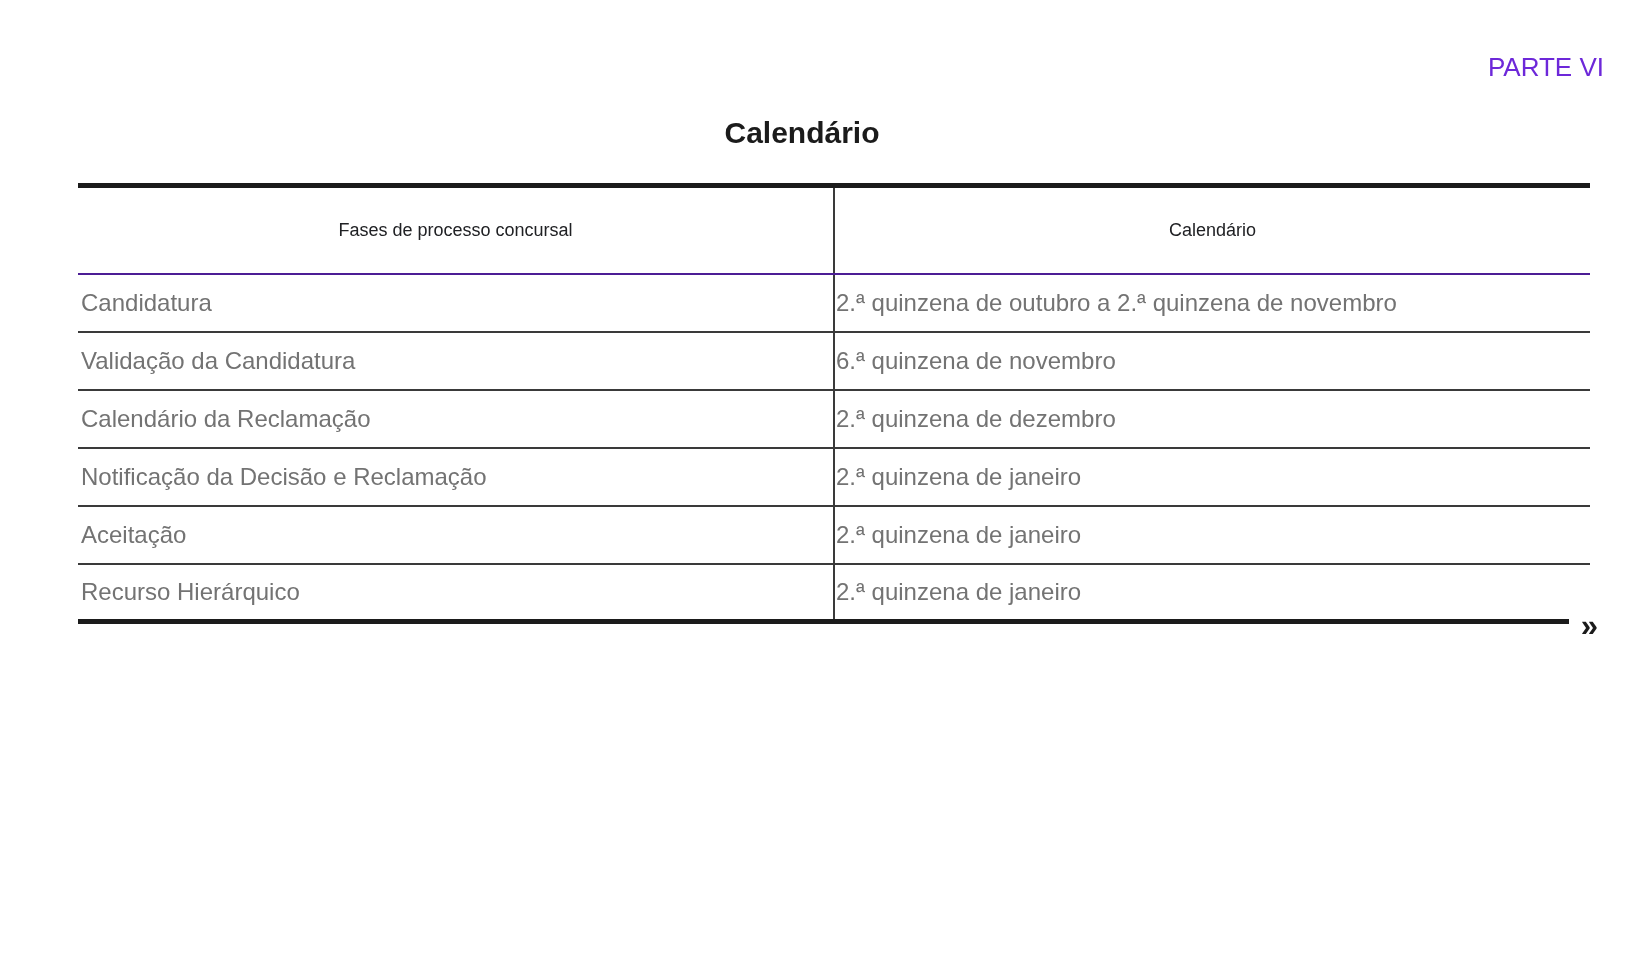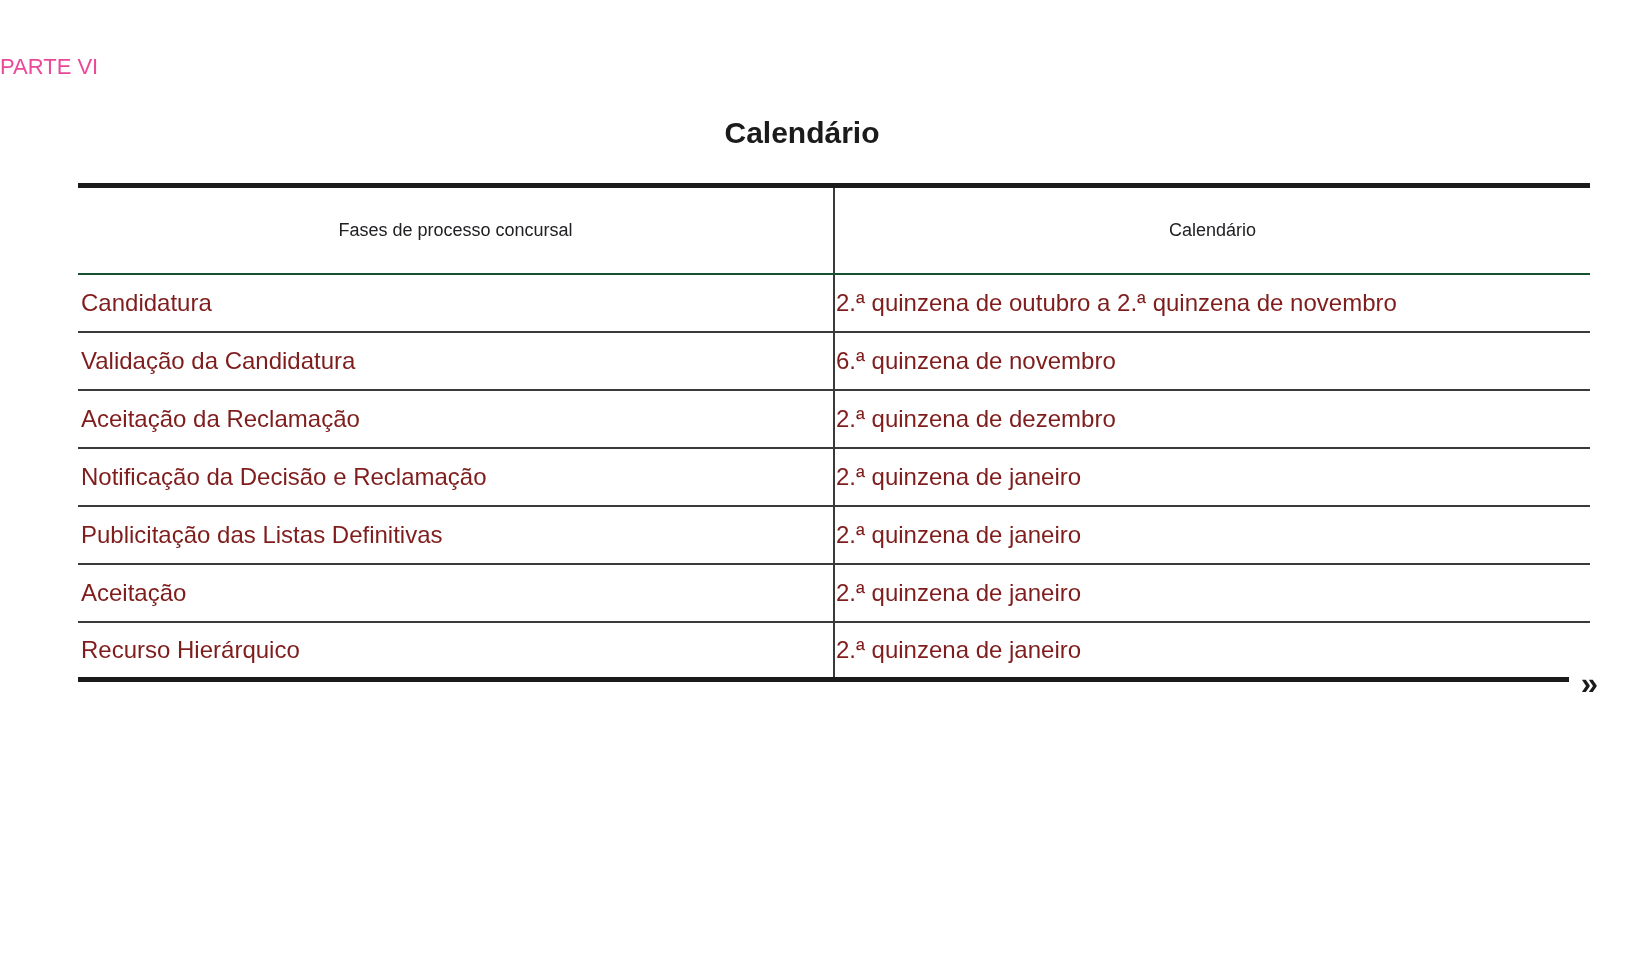--- a/index.html
+++ b/index.html
@@ -8,23 +8,23 @@
     width: 1632px; height: 970px;
     font-family: "Liberation Sans", sans-serif;
     color: #202124;
     overflow: hidden;
     position: relative;
   }
   .page { position: relative; width: 1632px; height: 970px; background: #ffffff; }
 
   .part-label {
     position: absolute; top: 50px; left: 0; right: 28px;
-    text-align: left;
-    font-size: 22px; font-weight: 400; line-height: 34px;
-    color: #ec4899;
+    text-align: right;
+    font-size: 26px; font-weight: 400; line-height: 34px;
+    color: #6d28d9;
   }
   .section-title {
     position: absolute; top: 115px; left: 0; right: 28px;
     text-align: center;
     font-size: 30px; font-weight: 700; line-height: 36px;
     color: #1b1b1b;
   }
 
   .table-wrap {
     position: absolute; left: 78px; top: 183px; width: 1512px;
@@ -37,29 +37,29 @@
     border-bottom: 5px solid #1b1b1b;
   }
   .calendar-table col.col-fase { width: 50%; }
   .calendar-table col.col-cal  { width: 50%; }
 
   .calendar-table th {
     height: 88px;
     font-size: 18px; font-weight: 400;
     vertical-align: middle;
     color: #202124;
-    border-bottom: 2px solid #14532d;
+    border-bottom: 2px solid #4c1d95;
   }
   .calendar-table th:first-child { border-right: 2px solid #3a3a3a; }
 
   .calendar-table td {
     height: 58px;
     font-size: 24px; font-weight: 400;
     vertical-align: middle;
-    color: #7f1d1d;
+    color: #737373;
     border-bottom: 2px solid #3a3a3a;
     white-space: nowrap; overflow: hidden;
   }
   .calendar-table td.fase { padding-left: 3px; border-right: 2px solid #3a3a3a; }
   .calendar-table td.cal  { padding-left: 1px; }
 
   .continue-marker {
     position: absolute;
     right: -8px; bottom: -17px;
     background: #ffffff;
@@ -98,33 +98,29 @@
   <tr>
     <td class="fase">Validação da Candidatura</td>
     <td class="cal">6.ª quinzena de novembro</td>
   </tr>
 
 
 
 
 
   <tr>
-    <td class="fase">Aceitação da Reclamação</td>
+    <td class="fase">Calendário da Reclamação</td>
     <td class="cal">2.ª quinzena de dezembro</td>
   </tr>
 
   <tr>
     <td class="fase">Notificação da Decisão e Reclamação</td>
     <td class="cal">2.ª quinzena de janeiro</td>
   </tr>
 
-  <tr>
-    <td class="fase">Publicitação das Listas Definitivas</td>
-    <td class="cal">2.ª quinzena de janeiro</td>
-  </tr>
 
   <tr>
     <td class="fase">Aceitação</td>
     <td class="cal">2.ª quinzena de janeiro</td>
   </tr>
 
   <tr>
     <td class="fase">Recurso Hierárquico</td>
     <td class="cal">2.ª quinzena de janeiro</td>
   </tr>

